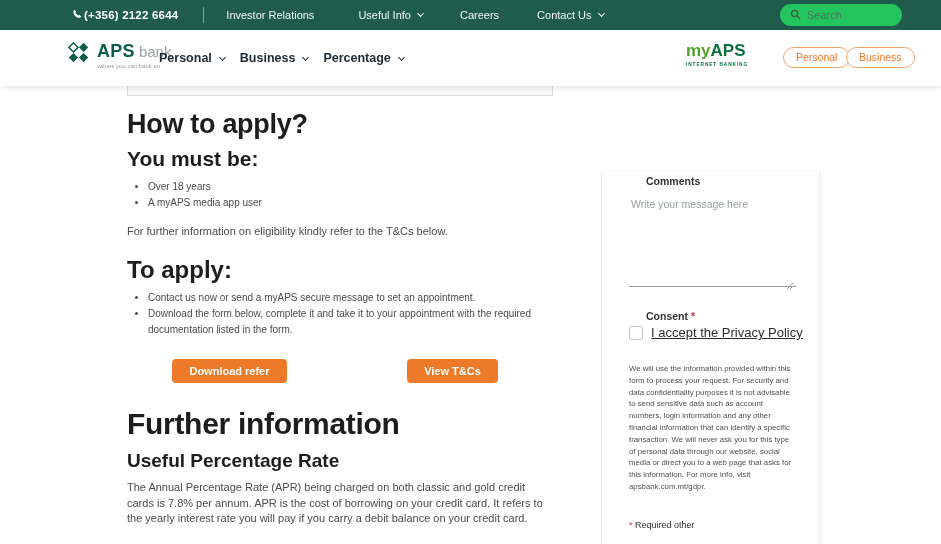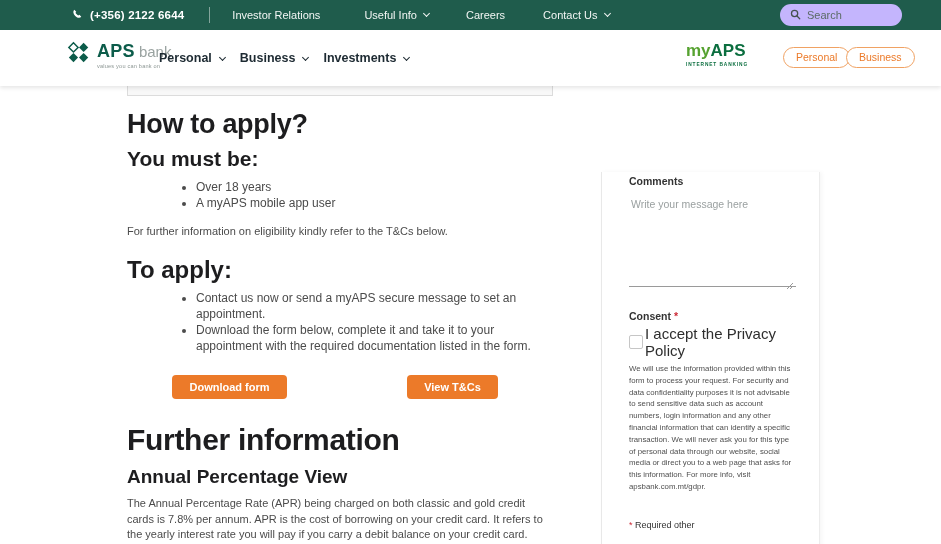--- a/index.html
+++ b/index.html
@@ -1,26 +1,26 @@
 <!DOCTYPE html>
 <html><head>
 <meta charset="utf-8">
 <style>
   * { margin:0; padding:0; box-sizing:border-box; }
   html,body { width:941px; height:544px; background:#ffffff; font-family:"Liberation Sans", sans-serif; }
   #app { position:relative; width:941px; height:544px; overflow:hidden; background:#fff; }
 
   
   .topbar { position:absolute; left:0; top:0; width:941px; height:30px; background:#1F5C4C; display:flex; align-items:center; z-index:30; color:#fff; }
-  .phone-group { margin-left:71px; display:flex; align-items:center; gap:8px; font-size:11.5px; font-weight:bold; letter-spacing:.2px; }
+  .phone-group { margin-left:71px; display:flex; align-items:center; gap:2px; font-size:11.5px; font-weight:bold; letter-spacing:.2px; }
   .tb-divider { margin-left:25px; width:1px; height:16px; background:rgba(255,255,255,.45); }
   .tb-link { font-size:11px; color:#f2f6f4; cursor:pointer; display:flex; align-items:center; white-space:nowrap; }
   .tb-link.l1 { margin-left:22px; } .tb-link.l2 { margin-left:44px; } .tb-link.l3 { margin-left:37px; } .tb-link.l4 { margin-left:38px; }
   .chev { display:inline-block; width:5px; height:5px; border-right:1.3px solid currentColor; border-bottom:1.3px solid currentColor; transform:rotate(45deg); margin-left:7px; margin-top:-3px; }
-  .search-pill { position:absolute; left:780px; top:4px; width:122px; height:22px; background:#c4b5fd; border-radius:11px; display:flex; align-items:center; padding-left:10px; gap:6px; color:#5b6b66; }
+  .search-pill { position:absolute; left:780px; top:4px; width:122px; height:22px; background:#22c55e; border-radius:11px; display:flex; align-items:center; padding-left:10px; gap:6px; color:#5b6b66; }
   .search-pill input { border:none; outline:none; background:transparent; font-size:11px; color:#45524e; width:80px; font-family:"Liberation Sans", sans-serif; }
   .search-pill input::placeholder { color:#5b6b66; }
 
   
   .header { position:absolute; left:0; top:30px; width:941px; height:56px; background:#fff; box-shadow:0 2px 4px rgba(0,0,0,.10); z-index:20; }
   .logo { position:absolute; left:66px; top:11px; display:flex; align-items:flex-start; gap:5px; cursor:pointer; }
   .logo-text { display:flex; flex-direction:column; }
   .logo-row { display:flex; align-items:baseline; gap:4px; }
   .logo-aps { font-size:18px; font-weight:bold; color:#0C5C4A; letter-spacing:.3px; }
   .logo-bank { font-size:15px; color:#9aa3a1; }
@@ -39,40 +39,40 @@
   
   .content { position:absolute; left:0; top:86px; width:788px; height:458px; background:#fff; z-index:1; }
   .truncated-box { position:absolute; left:127px; top:0; width:426px; height:10px; background:#f8f8f8; border:1px solid #dcdcdc; border-top:none; }
   .main-col { position:absolute; left:127px; top:10px; width:427px; color:#4b4b4b; }
   .h1 { font-size:27px; line-height:32px; font-weight:bold; color:#1d1d1f; margin-top:12px; letter-spacing:-.3px; }
   .h2 { font-size:21px; line-height:26px; font-weight:bold; color:#1d1d1f; margin-top:6px; }
   .h2b { font-size:24px; line-height:26px; font-weight:bold; color:#1d1d1f; margin-top:18px; }
   .h-big { font-size:30px; line-height:34px; font-weight:bold; color:#1d1d1f; margin-top:24px; letter-spacing:-.3px; }
   .h3 { font-size:19px; line-height:24px; font-weight:bold; color:#1d1d1f; margin-top:8px; }
   .bullets { margin:7px 0 0 0; padding-left:21px; }
-  .bullets li { font-size:12px; line-height:16px; color:#4b4b4b;margin-left:48px; }
+  .bullets li { font-size:10px; line-height:16px; color:#4b4b4b; }
   .note { font-size:11px; line-height:15px; margin-top:13px; color:#4b4b4b; }
   .body-p { font-size:11px; line-height:15.5px; margin-top:7px; color:#4b4b4b; width:424px; }
   .btn-row { display:flex; margin-top:21px; }
   .btn { background:#EC7A29; color:#fff; font-weight:bold; font-size:11px; border:none; border-radius:4px; height:24px; cursor:pointer; font-family:"Liberation Sans", sans-serif; }
   .btn-download { margin-left:45px; width:115px; }
   .btn-viewtcs { margin-left:120px; width:91px; }
 
   
   .sidebar { position:absolute; left:601px; top:86px; width:219px; height:458px; background:#fff; border-left:1px solid #e8e8e8; border-right:1px solid #ececec; box-shadow:2px 0 4px rgba(0,0,0,.04); }
-  .fld-label { position:absolute; left:27px; font-size:10.5px; font-weight:bold; color:#333; }
+  .fld-label { position:absolute; left:44px; font-size:10.5px; font-weight:bold; color:#333; }
   .comments-label { top:3px; }
   .comments-area { position:absolute; left:27px; top:22px; width:167px; height:93px; border:none; border-bottom:1px solid #9a9a9a; resize:none; outline:none; font-size:10.5px; color:#444; padding:4px 2px; font-family:"Liberation Sans", sans-serif; background:transparent; }
   .comments-area::placeholder { color:#9aa0a0; }
   .grip { position:absolute; left:184px; top:104px; }
   .consent-label { top:138px; }
   .red { color:#CC2A36; }
   .consent-row { position:absolute; left:27px; top:153px; display:flex; align-items:center; }
   .checkbox { width:14px; height:14px; border:1px solid #c6c6c6; border-radius:2px; background:#fff; cursor:pointer; flex:0 0 auto; }
-  .consent-text { font-size:15px; color:#2e2e2e; margin-left:2px; }
+  .consent-text { font-size:13px; color:#2e2e2e; margin-left:8px;text-decoration:underline; }
   .privacy-note { position:absolute; left:27px; top:191px; width:168px; font-size:7.8px; line-height:11.8px; color:#4f4f4f; }
   .required-note { position:absolute; left:27px; top:348px; font-size:9px; color:#333; }
 </style>
 </head>
 <body>
 
 <div id="app">
 
   <div class="topbar">
     <div class="phone-group">
@@ -130,21 +130,21 @@
     <div class="main-nav">
       <div class="nav-item">
         <span>Personal</span>
         <span class="chev"></span>
       </div>
       <div class="nav-item">
         <span>Business</span>
         <span class="chev"></span>
       </div>
       <div class="nav-item">
-        <span>Investments</span>
+        <span>Percentage</span>
         <span class="chev"></span>
       </div>
     </div>
     <div class="myaps">
       <span class="myaps-row">
         <span class="myaps-my">my</span><span class="myaps-aps">APS</span>
       </span>
       <span class="myaps-sub">INTERNET BANKING</span>
     </div>
     <button class="login-pill pill-personal">Personal</button>
@@ -153,34 +153,34 @@
 
   <div class="content">
 
     <div class="truncated-box"></div>
 
     <div class="main-col">
       <div class="h1">How to apply?</div>
       <div class="h2">You must be:</div>
       <ul class="bullets">
         <li>Over 18 years</li>
-        <li>A myAPS mobile app user</li>
+        <li>A myAPS media app user</li>
       </ul>
       <p class="note">For further information on eligibility kindly refer to the T&amp;Cs below.</p>
       <div class="h2b">To apply:</div>
       <ul class="bullets">
         <li>Contact us now or send a myAPS secure message to set an appointment.</li>
         <li>Download the form below, complete it and take it to your appointment with the required documentation listed in the form.</li>
       </ul>
       <div class="btn-row">
-        <button class="btn btn-download">Download form</button>
+        <button class="btn btn-download">Download refer</button>
         <button class="btn btn-viewtcs">View T&amp;Cs</button>
       </div>
       <div class="h-big">Further information</div>
-      <div class="h3">Annual Percentage View</div>
+      <div class="h3">Useful Percentage Rate</div>
       <p class="body-p">The Annual Percentage Rate (APR) being charged on both classic and gold credit cards is 7.8% per annum. APR is the cost of borrowing on your credit card. It refers to the yearly interest rate you will pay if you carry a debit balance on your credit card.</p>
 
     </div>
 
     <div class="sidebar">
       <div class="fld-label comments-label">Comments</div>
       <textarea class="comments-area" placeholder="Write your message here" style=""></textarea>
       <span class="grip">
         <svg width="8" height="8" viewBox="0 0 8 8">
             <line x1="1" y1="7" x2="7" y2="1" stroke="#9a9a9a" stroke-width="1"></line>

